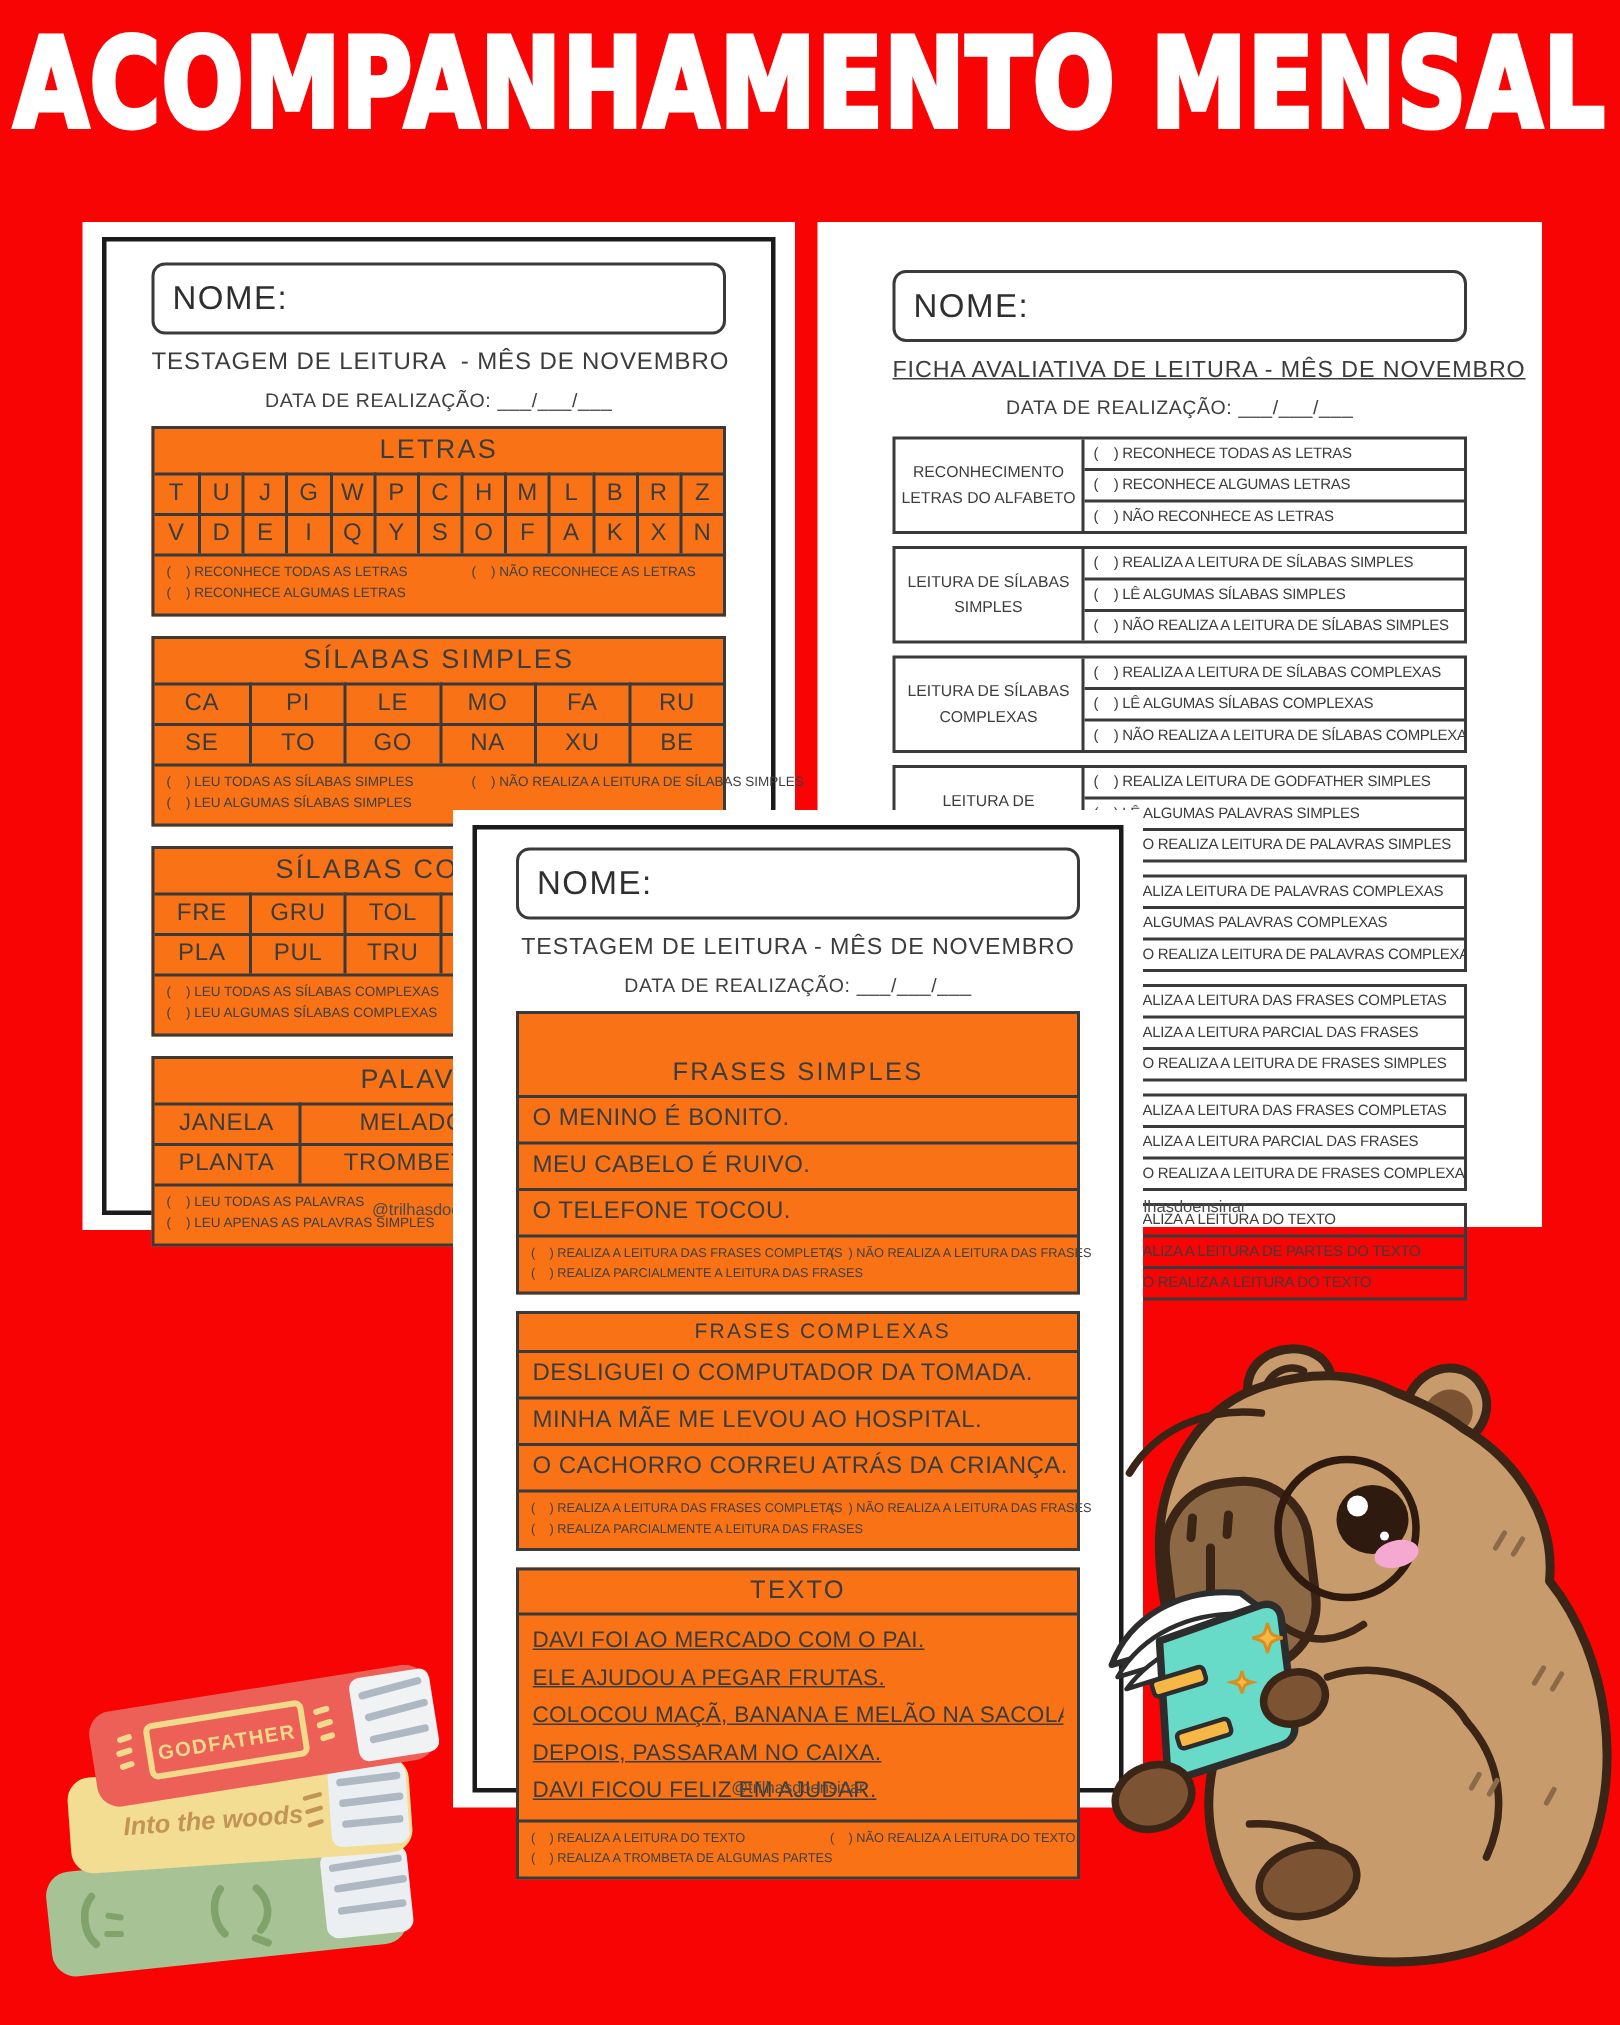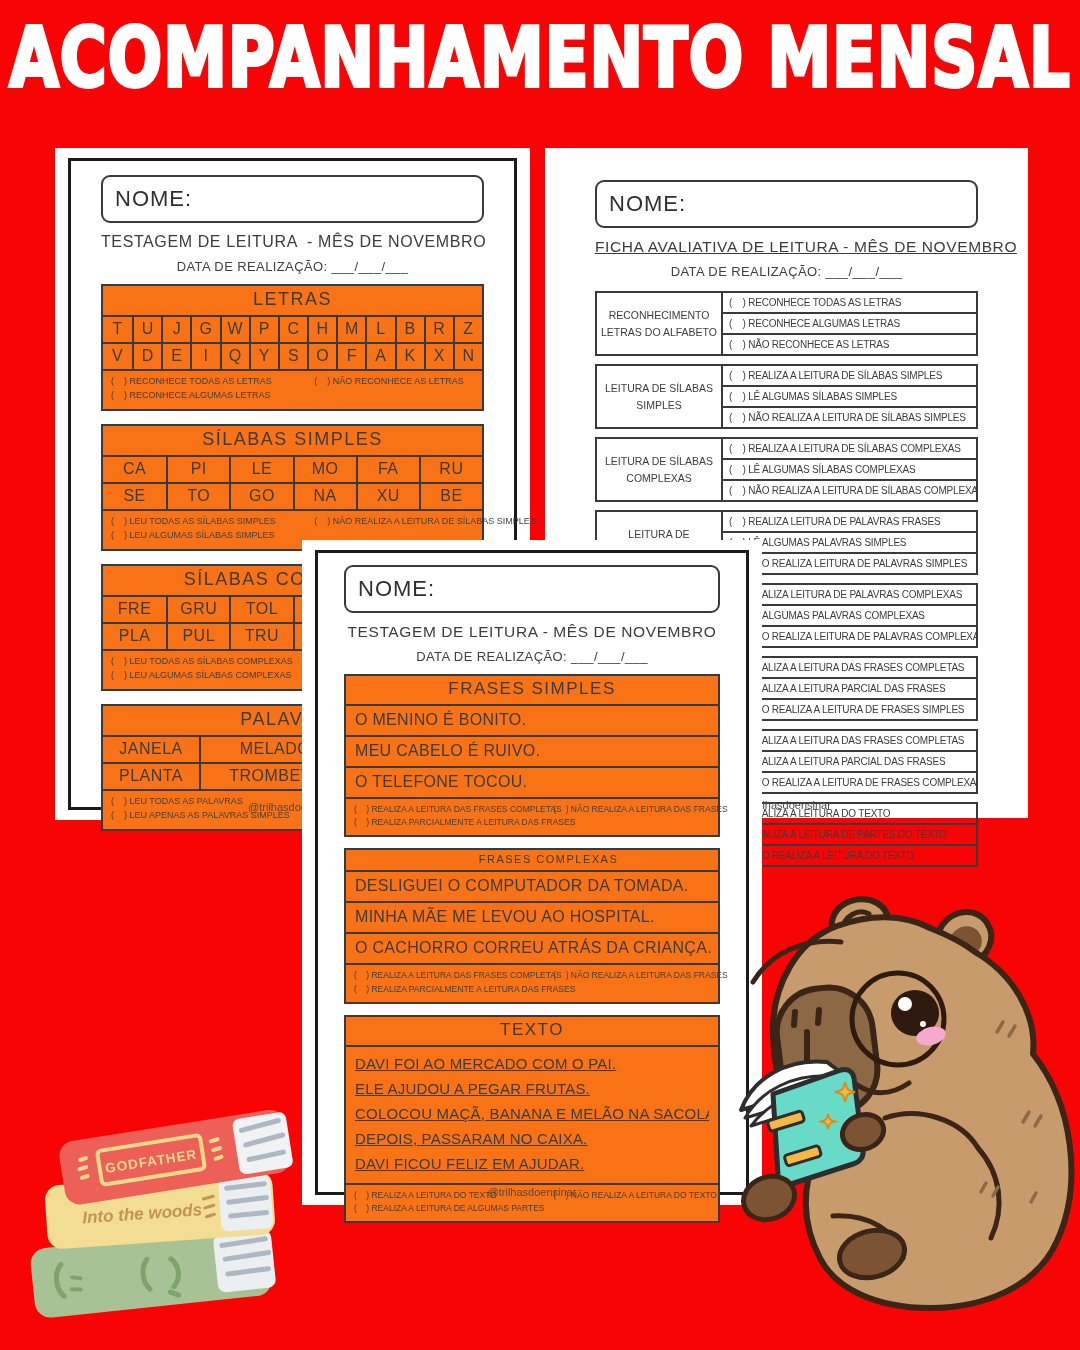--- a/index.html
+++ b/index.html
@@ -218,21 +218,21 @@
         <div class="rlabel">LEITURA DE SÍLABAS COMPLEXAS</div>
         <div class="ropts">
           <div class="ropt">(    ) REALIZA A LEITURA DE SÍLABAS COMPLEXAS</div>
           <div class="ropt">(    ) LÊ ALGUMAS SÍLABAS COMPLEXAS</div>
           <div class="ropt">(    ) NÃO REALIZA A LEITURA DE SÍLABAS COMPLEXAS</div>
         </div>
       </div>
       <div class="rblock">
         <div class="rlabel">LEITURA DE PALAVRAS SIMPLES</div>
         <div class="ropts">
-          <div class="ropt">(    ) REALIZA LEITURA DE PALAVRAS FRASES</div>
+          <div class="ropt">(    ) REALIZA LEITURA DE GODFATHER SIMPLES</div>
           <div class="ropt">(    ) LÊ ALGUMAS PALAVRAS SIMPLES</div>
           <div class="ropt">(    ) NÃO REALIZA LEITURA DE PALAVRAS SIMPLES</div>
         </div>
       </div>
       <div class="rblock">
         <div class="rlabel"></div>
         <div class="ropts">
           <div class="ropt">(    ) REALIZA LEITURA DE PALAVRAS COMPLEXAS</div>
           <div class="ropt">(    ) LÊ ALGUMAS PALAVRAS COMPLEXAS</div>
           <div class="ropt">(    ) NÃO REALIZA LEITURA DE PALAVRAS COMPLEXAS</div>
@@ -269,37 +269,37 @@
   <div class="page" style="left:302px;top:540px;width:460px;height:665px;z-index:3;">
     <div class="page-border"></div>
     <div class="page-pad" style="padding:12px 26px 0;">
       <div class="nome-box">
         <span>NOME:</span>
       </div>
       <div class="doc-title" style="font-size:15.5px;">TESTAGEM DE LEITURA - MÊS DE NOVEMBRO</div>
       <div class="doc-date">DATA DE REALIZAÇÃO: ___/___/___</div>
 
       <div class="wtable" style="margin-bottom:11px;">
-        <div class="thead" style="font-size:17px;">FRASES SIMPLES</div>
+        <div class="thead" style="font-size:17px;margin-top:26px;">FRASES SIMPLES</div>
         <div class="sentence">O MENINO É BONITO.</div>
         <div class="sentence">MEU CABELO É RUIVO.</div>
         <div class="sentence">O TELEFONE TOCOU.</div>
         <div class="opts c-opts">
           <div class="col-l">
             <div class="opt-line">(    ) REALIZA A LEITURA DAS FRASES COMPLETAS</div>
             <div class="opt-line">(    ) REALIZA PARCIALMENTE A LEITURA DAS FRASES</div>
           </div>
           <div class="col-r">
             <div class="opt-line">(    ) NÃO REALIZA A LEITURA DAS FRASES</div>
           </div>
         </div>
       </div>
 
       <div class="wtable" style="margin-bottom:11px;">
-        <div class="thead" style="font-size:11px;padding-left:33px;">FRASES COMPLEXAS</div>
+        <div class="thead" style="font-size:14px;padding-left:33px;">FRASES COMPLEXAS</div>
         <div class="sentence">DESLIGUEI O COMPUTADOR DA TOMADA.</div>
         <div class="sentence">MINHA MÃE ME LEVOU AO HOSPITAL.</div>
         <div class="sentence">O CACHORRO CORREU ATRÁS DA CRIANÇA.</div>
         <div class="opts c-opts">
           <div class="col-l">
             <div class="opt-line">(    ) REALIZA A LEITURA DAS FRASES COMPLETAS</div>
             <div class="opt-line">(    ) REALIZA PARCIALMENTE A LEITURA DAS FRASES</div>
           </div>
           <div class="col-r">
             <div class="opt-line">(    ) NÃO REALIZA A LEITURA DAS FRASES</div>
@@ -312,21 +312,21 @@
         <div class="texto-body">
           <div class="texto-line">DAVI FOI AO MERCADO COM O PAI.</div>
           <div class="texto-line">ELE AJUDOU A PEGAR FRUTAS.</div>
           <div class="texto-line">COLOCOU MAÇÃ, BANANA E MELÃO NA SACOLA.</div>
           <div class="texto-line">DEPOIS, PASSARAM NO CAIXA.</div>
           <div class="texto-line">DAVI FICOU FELIZ EM AJUDAR.</div>
         </div>
         <div class="opts c-opts">
           <div class="col-l">
             <div class="opt-line">(    ) REALIZA A LEITURA DO TEXTO</div>
-            <div class="opt-line">(    ) REALIZA A LEITURA DE ALGUMAS PARTES</div>
+            <div class="opt-line">(    ) REALIZA A TROMBETA DE ALGUMAS PARTES</div>
           </div>
           <div class="col-r">
             <div class="opt-line">(    ) NÃO REALIZA A LEITURA DO TEXTO.</div>
           </div>
         </div>
       </div>
     </div>
     <div class="page-footer">@trilhasdoensinar</div>
   </div>
 

